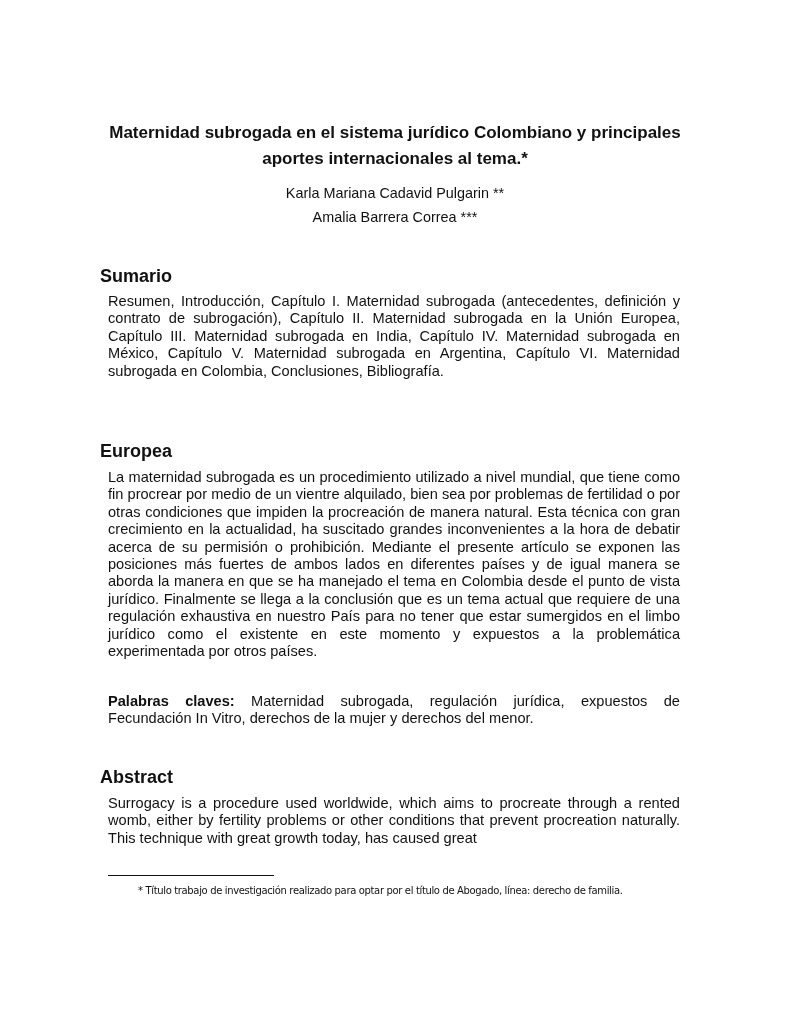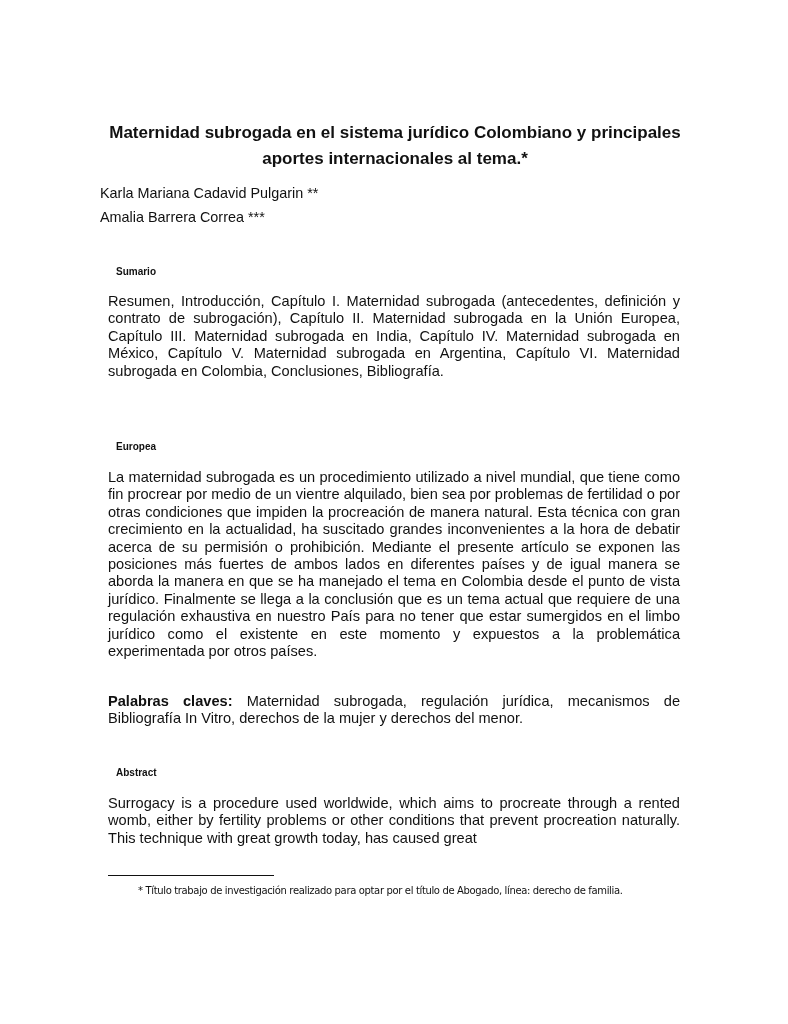--- a/index.html
+++ b/index.html
@@ -1,20 +1,20 @@
 <!DOCTYPE html>
 <html><head>
 <meta charset="utf-8">
 <style>
   html, body { margin: 0; padding: 0; background: #ffffff; }
   body { width: 788px; height: 1024px; position: relative; overflow: hidden; color: #111; font-family: "Liberation Sans", sans-serif; }
   .page { position: absolute; left: 0; top: 0; width: 788px; height: 1024px; }
   .title { position: absolute; left: 100px; width: 590px; top: 92px; text-align: center; font-weight: bold; font-size: 17px; line-height: 26px; margin-top: 28px; }
-  .authors { position: absolute; left: 100px; width: 590px; top: 181px; text-align: left; font-size: 14.4px; line-height: 24px; }
-  .h { position: absolute; left: 116px; font-weight: bold; font-size: 10px; }
+  .authors { position: absolute; left: 100px; width: 590px; top: 181px; text-align: center; font-size: 14.4px; line-height: 24px; }
+  .h { position: absolute; left: 100px; font-weight: bold; font-size: 18px; }
   .p { position: absolute; left: 108px; width: 572px; font-size: 14.6px; line-height: 17.4px; text-align: justify; }
   .h-sumario { top: 266px; }
   .p-sumario { top: 293px; }
   .h-resumen { top: 441px; }
   .p-resumen { top: 469px; }
   .p-keywords { top: 693px; }
   .h-abstract { top: 767px; }
   .p-abstract { top: 795px; }
   .kw-label { font-weight: bold; }
   .fn-rule { position: absolute; left: 108px; top: 875px; width: 166px; height: 0; border-top: 1.5px solid #111; }
@@ -34,21 +34,21 @@
     <div>Karla Mariana Cadavid Pulgarin **</div>
     <div>Amalia Barrera Correa ***</div>
   </div>
 
   <div class="h h-sumario">Sumario</div>
   <div class="p p-sumario">Resumen, Introducción, Capítulo I. Maternidad subrogada (antecedentes, definición y contrato de subrogación), Capítulo II. Maternidad subrogada en la Unión Europea, Capítulo III. Maternidad subrogada en India, Capítulo IV. Maternidad subrogada en México, Capítulo V. Maternidad subrogada en Argentina, Capítulo VI. Maternidad subrogada en Colombia, Conclusiones, Bibliografía.</div>
 
   <div class="h h-resumen">Europea</div>
   <div class="p p-resumen">La maternidad subrogada es un procedimiento utilizado a nivel mundial, que tiene como fin procrear por medio de un vientre alquilado, bien sea por problemas de fertilidad o por otras condiciones que impiden la procreación de manera natural. Esta técnica con gran crecimiento en la actualidad, ha suscitado grandes inconvenientes a la hora de debatir acerca de su permisión o prohibición. Mediante el presente artículo se exponen las posiciones más fuertes de ambos lados en diferentes países y de igual manera se aborda la manera en que se ha manejado el tema en Colombia desde el punto de vista jurídico. Finalmente se llega a la conclusión  que es un tema actual que requiere de una regulación exhaustiva en nuestro País para no tener que estar sumergidos en el limbo jurídico como el existente en este momento y expuestos a la problemática experimentada por otros países.</div>
 
-  <div class="p p-keywords"><span class="kw-label">Palabras claves:</span><span> Maternidad subrogada, regulación jurídica, mecanismos de Bibliografía In Vitro, derechos de la mujer y derechos del menor.</span></div>
+  <div class="p p-keywords"><span class="kw-label">Palabras claves:</span><span> Maternidad subrogada, regulación jurídica, expuestos de Fecundación In Vitro, derechos de la mujer y derechos del menor.</span></div>
 
   <div class="h h-abstract">Abstract</div>
   <div class="p p-abstract">Surrogacy is a procedure used worldwide, which aims to procreate through a rented womb, either by fertility problems or other conditions that prevent procreation naturally. This technique with great growth today, has caused great</div>
 
   <div class="fn-rule"></div>
   <div class="footnotes">
     <div class="fn">* Título trabajo de investigación realizado para optar por el título de Abogado, línea: derecho de familia.</div>
   </div>
 </div>
 

